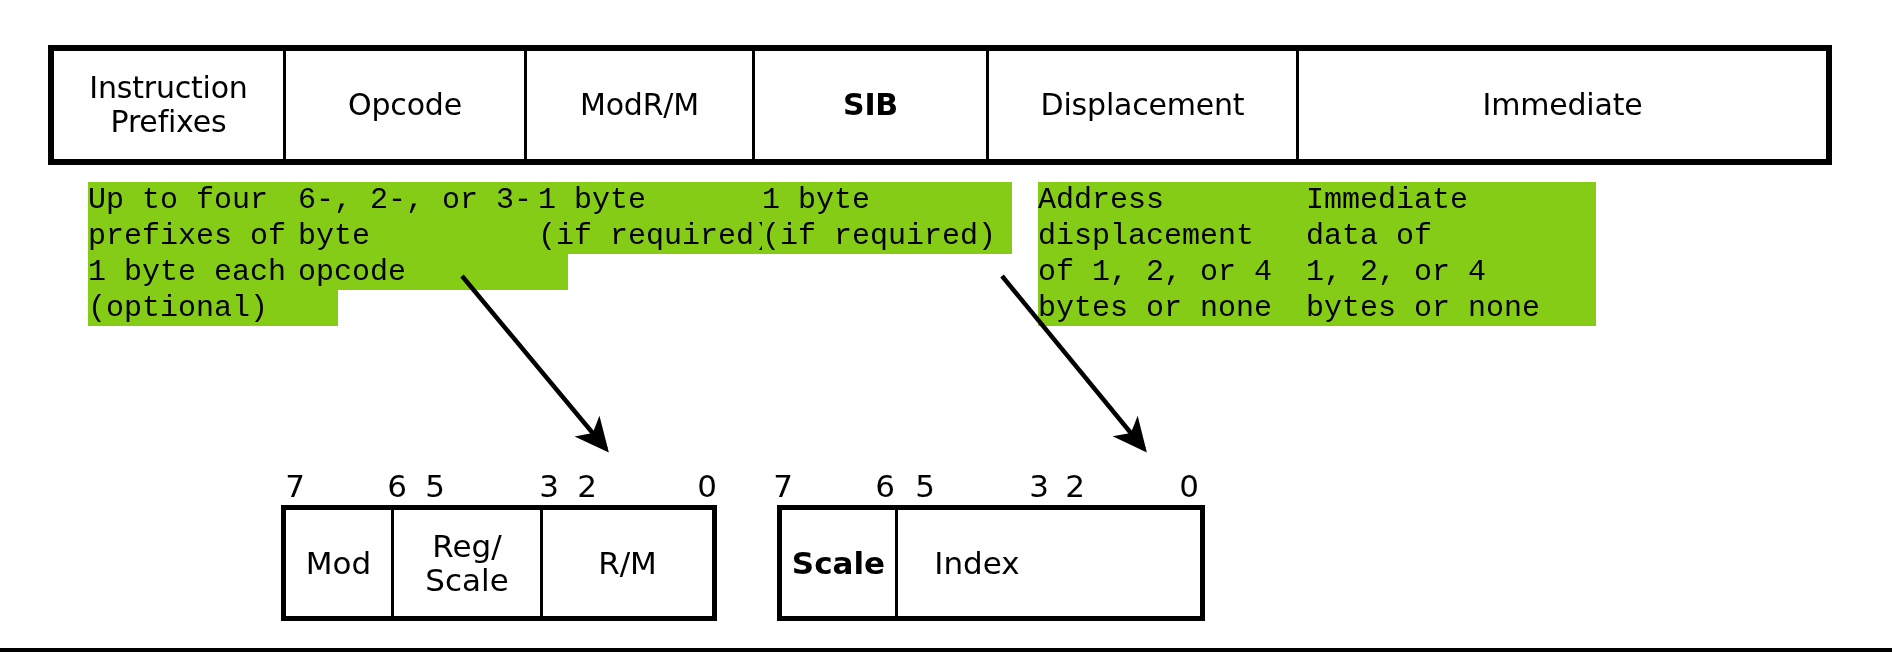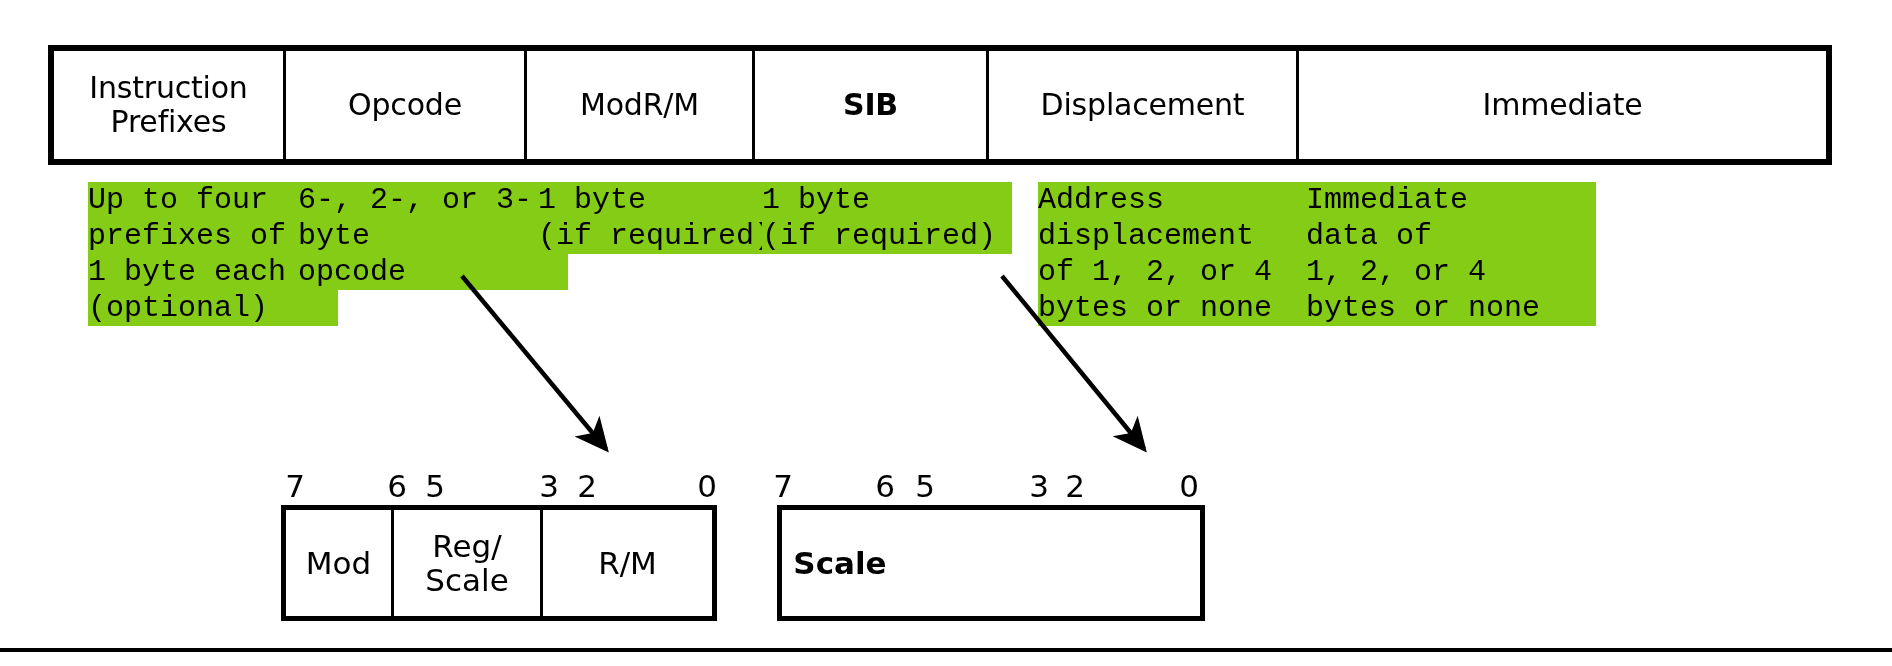--- a/index.html
+++ b/index.html
@@ -225,15 +225,18 @@
   <span style="left:142px;">5</span>
   <span style="left:256px;">3</span>
   <span style="left:292px;">2</span>
   <span style="left:406px;">0</span>
 </div>
 
 <div class="bytebox" id="box-sib">
   <div class="seg seg-scale">
       <span style="white-space:pre-line;font-weight:bold;">Scale</span>
     </div>
+  <div class="seg seg-index">
+      <span style="white-space:pre-line;">Index</span>
+    </div>
 </div>
 
 <div id="bottom-rule"></div>
 
 </body></html>

